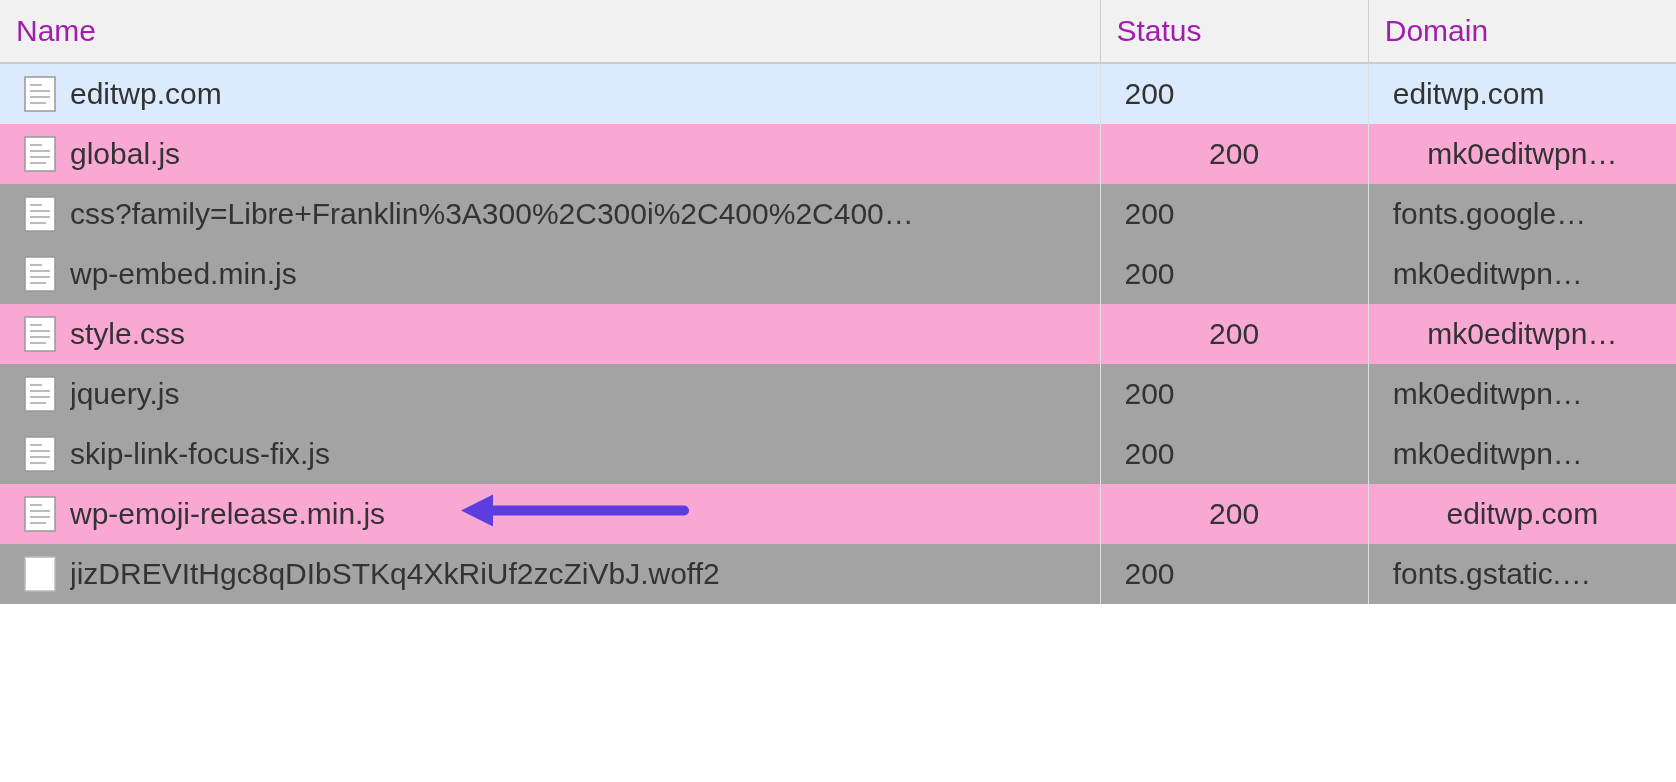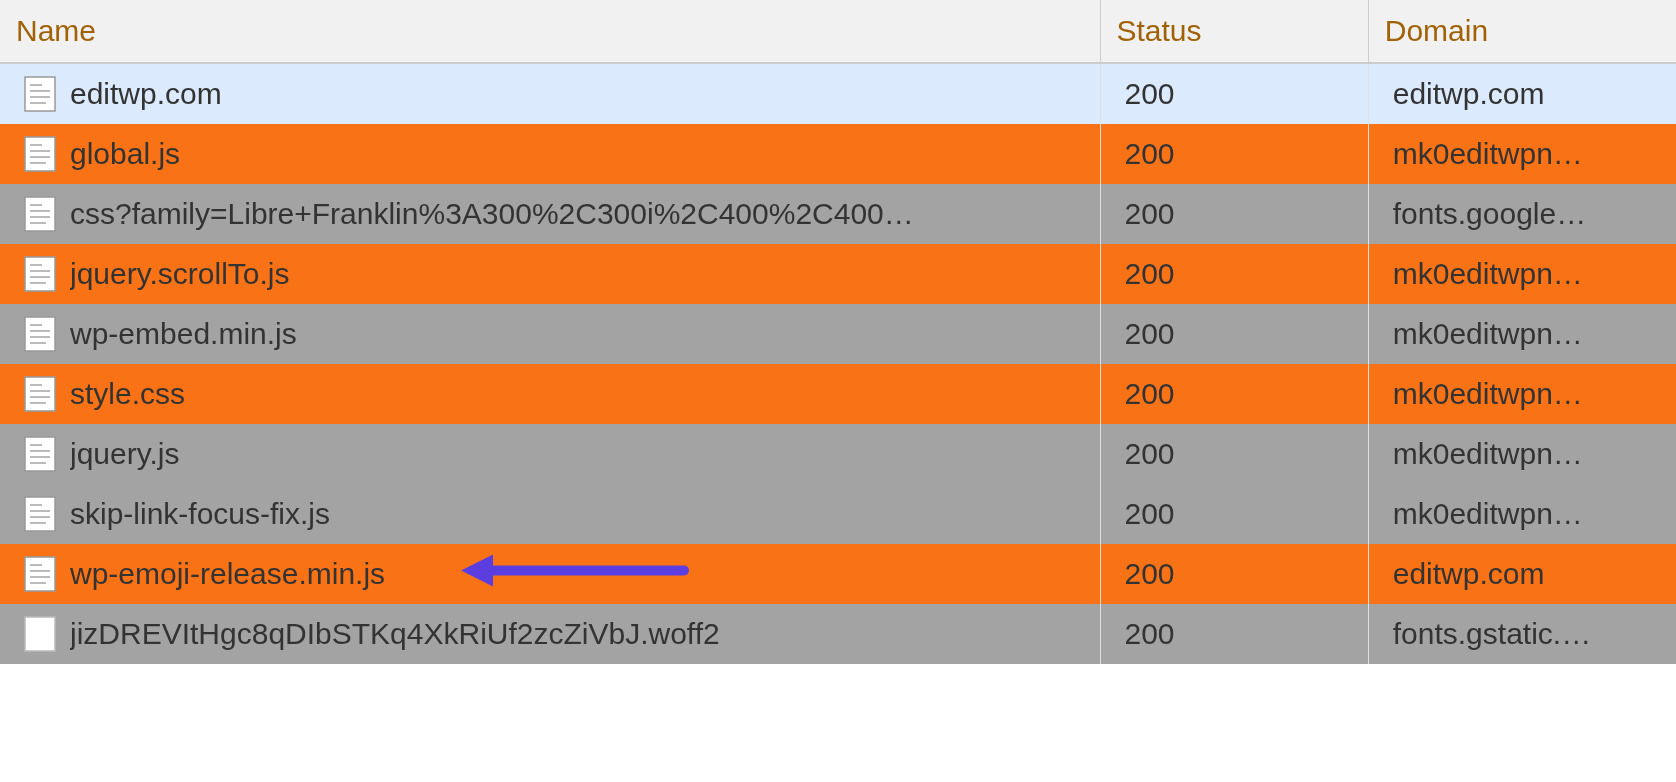--- a/index.html
+++ b/index.html
@@ -19,21 +19,21 @@
       border-collapse: collapse;
     }
     .header-row {
       background: #f1f1f1;
       border-bottom: 2px solid #cccccc;
     }
     .header-cell {
       text-align: left;
       font-weight: 400;
       padding: 14px 16px;
-      color: #a16207;
+      color: #a21caf;
       border-right: 1px solid #cccccc;
     }
     .header-cell:last-child {
       border-right: none;
     }
     .col-name {
       width: 1058px;
     }
     .col-status {
       width: 258px;
@@ -42,21 +42,22 @@
     .col-domain {
       width: 296px;
     }
     .data-row {
       height: 60px;
     }
     .data-row.selected {
       background: #dbeafd;
     }
     .data-row.even {
-      background: #f97316;
+      background: #f9a8d4;
+      text-align: center;
     }
     .data-row.odd {
       background: #a3a3a3;
     }
     .data-cell {
       padding: 12px 24px;
       border-right: 1px solid #e0e0e0;
       white-space: nowrap;
       overflow: hidden;
       text-overflow: ellipsis;
@@ -160,38 +161,20 @@
     <line x1="6" y1="21" x2="26" y2="21" stroke="#bbbbbb" stroke-width="2"></line>
     <line x1="6" y1="27" x2="22" y2="27" stroke="#bbbbbb" stroke-width="2"></line>
   </svg>
             </span>
             <span class="name-text">css?family=Libre+Franklin%3A300%2C300i%2C400%2C400…</span>
           </div>
         </td>
         <td class="data-cell col-status">200</td>
         <td class="data-cell col-domain">fonts.google…</td>
       </tr>
-      <tr class="data-row even">
-        <td class="data-cell col-name">
-          <div class="name-cell">
-            <span class="file-icon">
-              <svg viewBox="0 0 32 36" xmlns="http://www.w3.org/2000/svg">
-    <rect x="1" y="1" width="30" height="34" fill="#ffffff" stroke="#999999" stroke-width="1.5"></rect>
-    <line x1="6" y1="9" x2="18" y2="9" stroke="#bbbbbb" stroke-width="2"></line>
-    <line x1="6" y1="15" x2="26" y2="15" stroke="#bbbbbb" stroke-width="2"></line>
-    <line x1="6" y1="21" x2="26" y2="21" stroke="#bbbbbb" stroke-width="2"></line>
-    <line x1="6" y1="27" x2="22" y2="27" stroke="#bbbbbb" stroke-width="2"></line>
-  </svg>
-            </span>
-            <span class="name-text">jquery.scrollTo.js</span>
-          </div>
-        </td>
-        <td class="data-cell col-status">200</td>
-        <td class="data-cell col-domain">mk0editwpn…</td>
-      </tr>
       <tr class="data-row odd">
         <td class="data-cell col-name">
           <div class="name-cell">
             <span class="file-icon">
               <svg viewBox="0 0 32 36" xmlns="http://www.w3.org/2000/svg">
     <rect x="1" y="1" width="30" height="34" fill="#ffffff" stroke="#999999" stroke-width="1.5"></rect>
     <line x1="6" y1="9" x2="18" y2="9" stroke="#bbbbbb" stroke-width="2"></line>
     <line x1="6" y1="15" x2="26" y2="15" stroke="#bbbbbb" stroke-width="2"></line>
     <line x1="6" y1="21" x2="26" y2="21" stroke="#bbbbbb" stroke-width="2"></line>
     <line x1="6" y1="27" x2="22" y2="27" stroke="#bbbbbb" stroke-width="2"></line>

